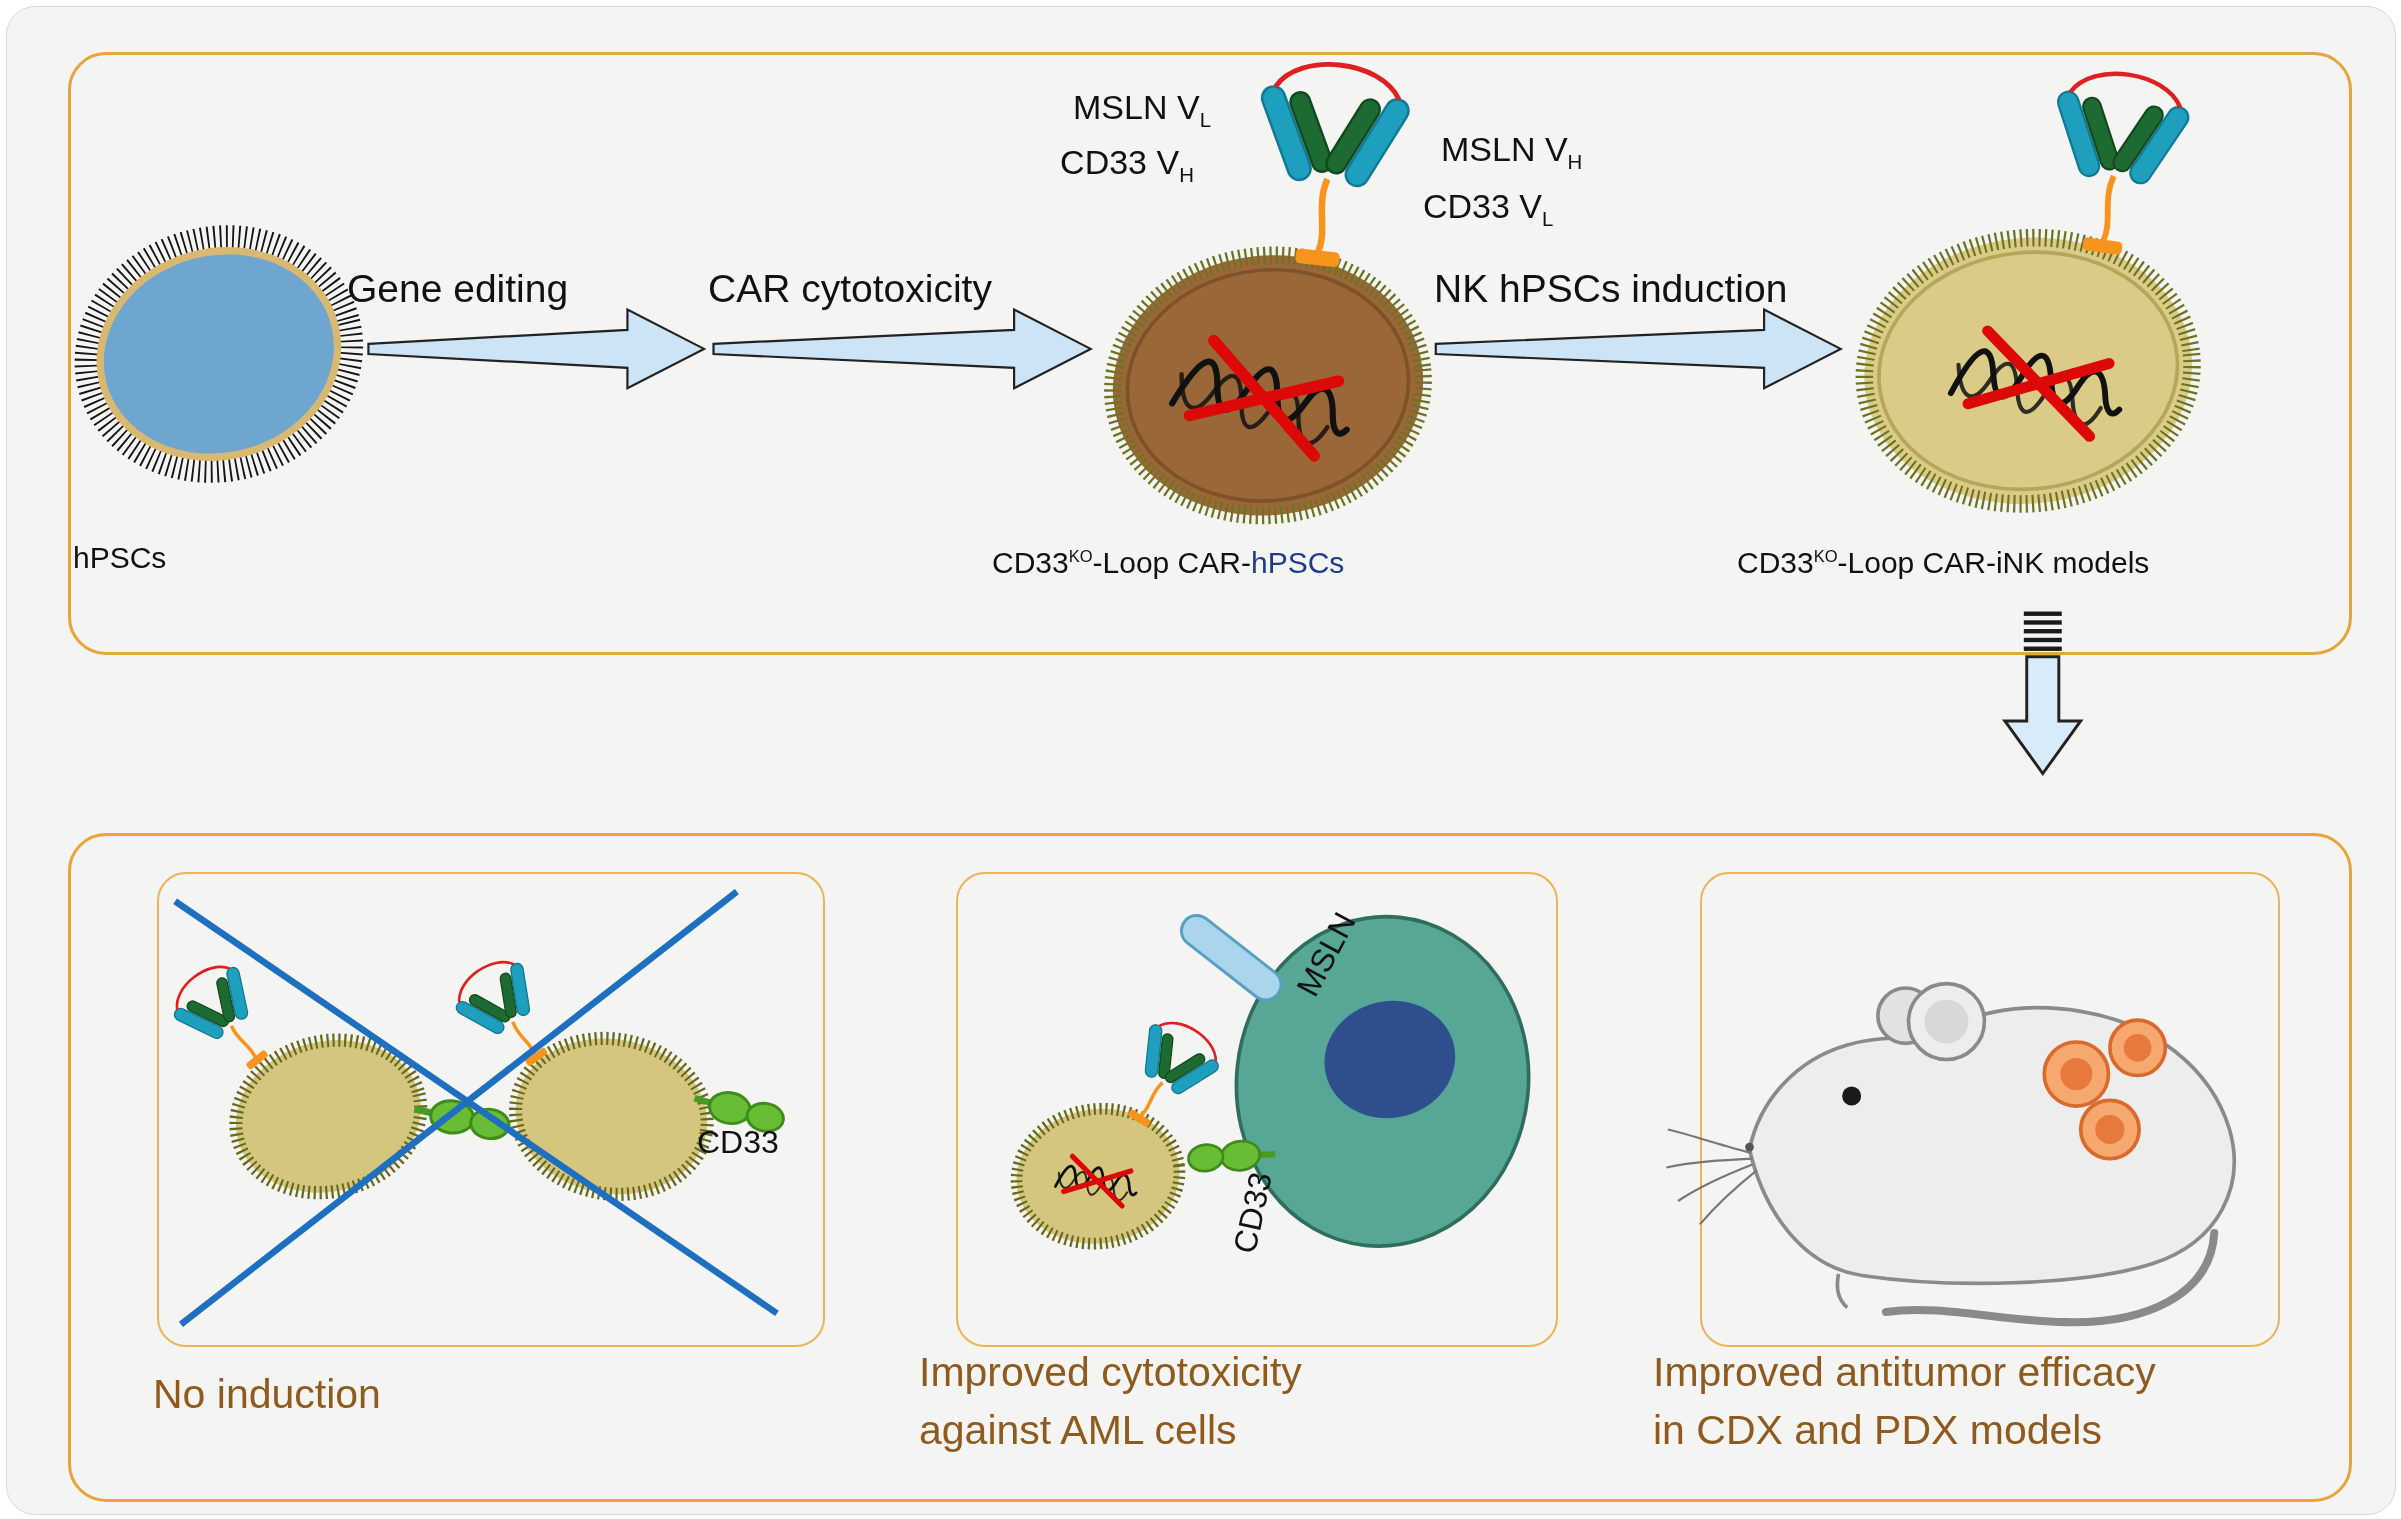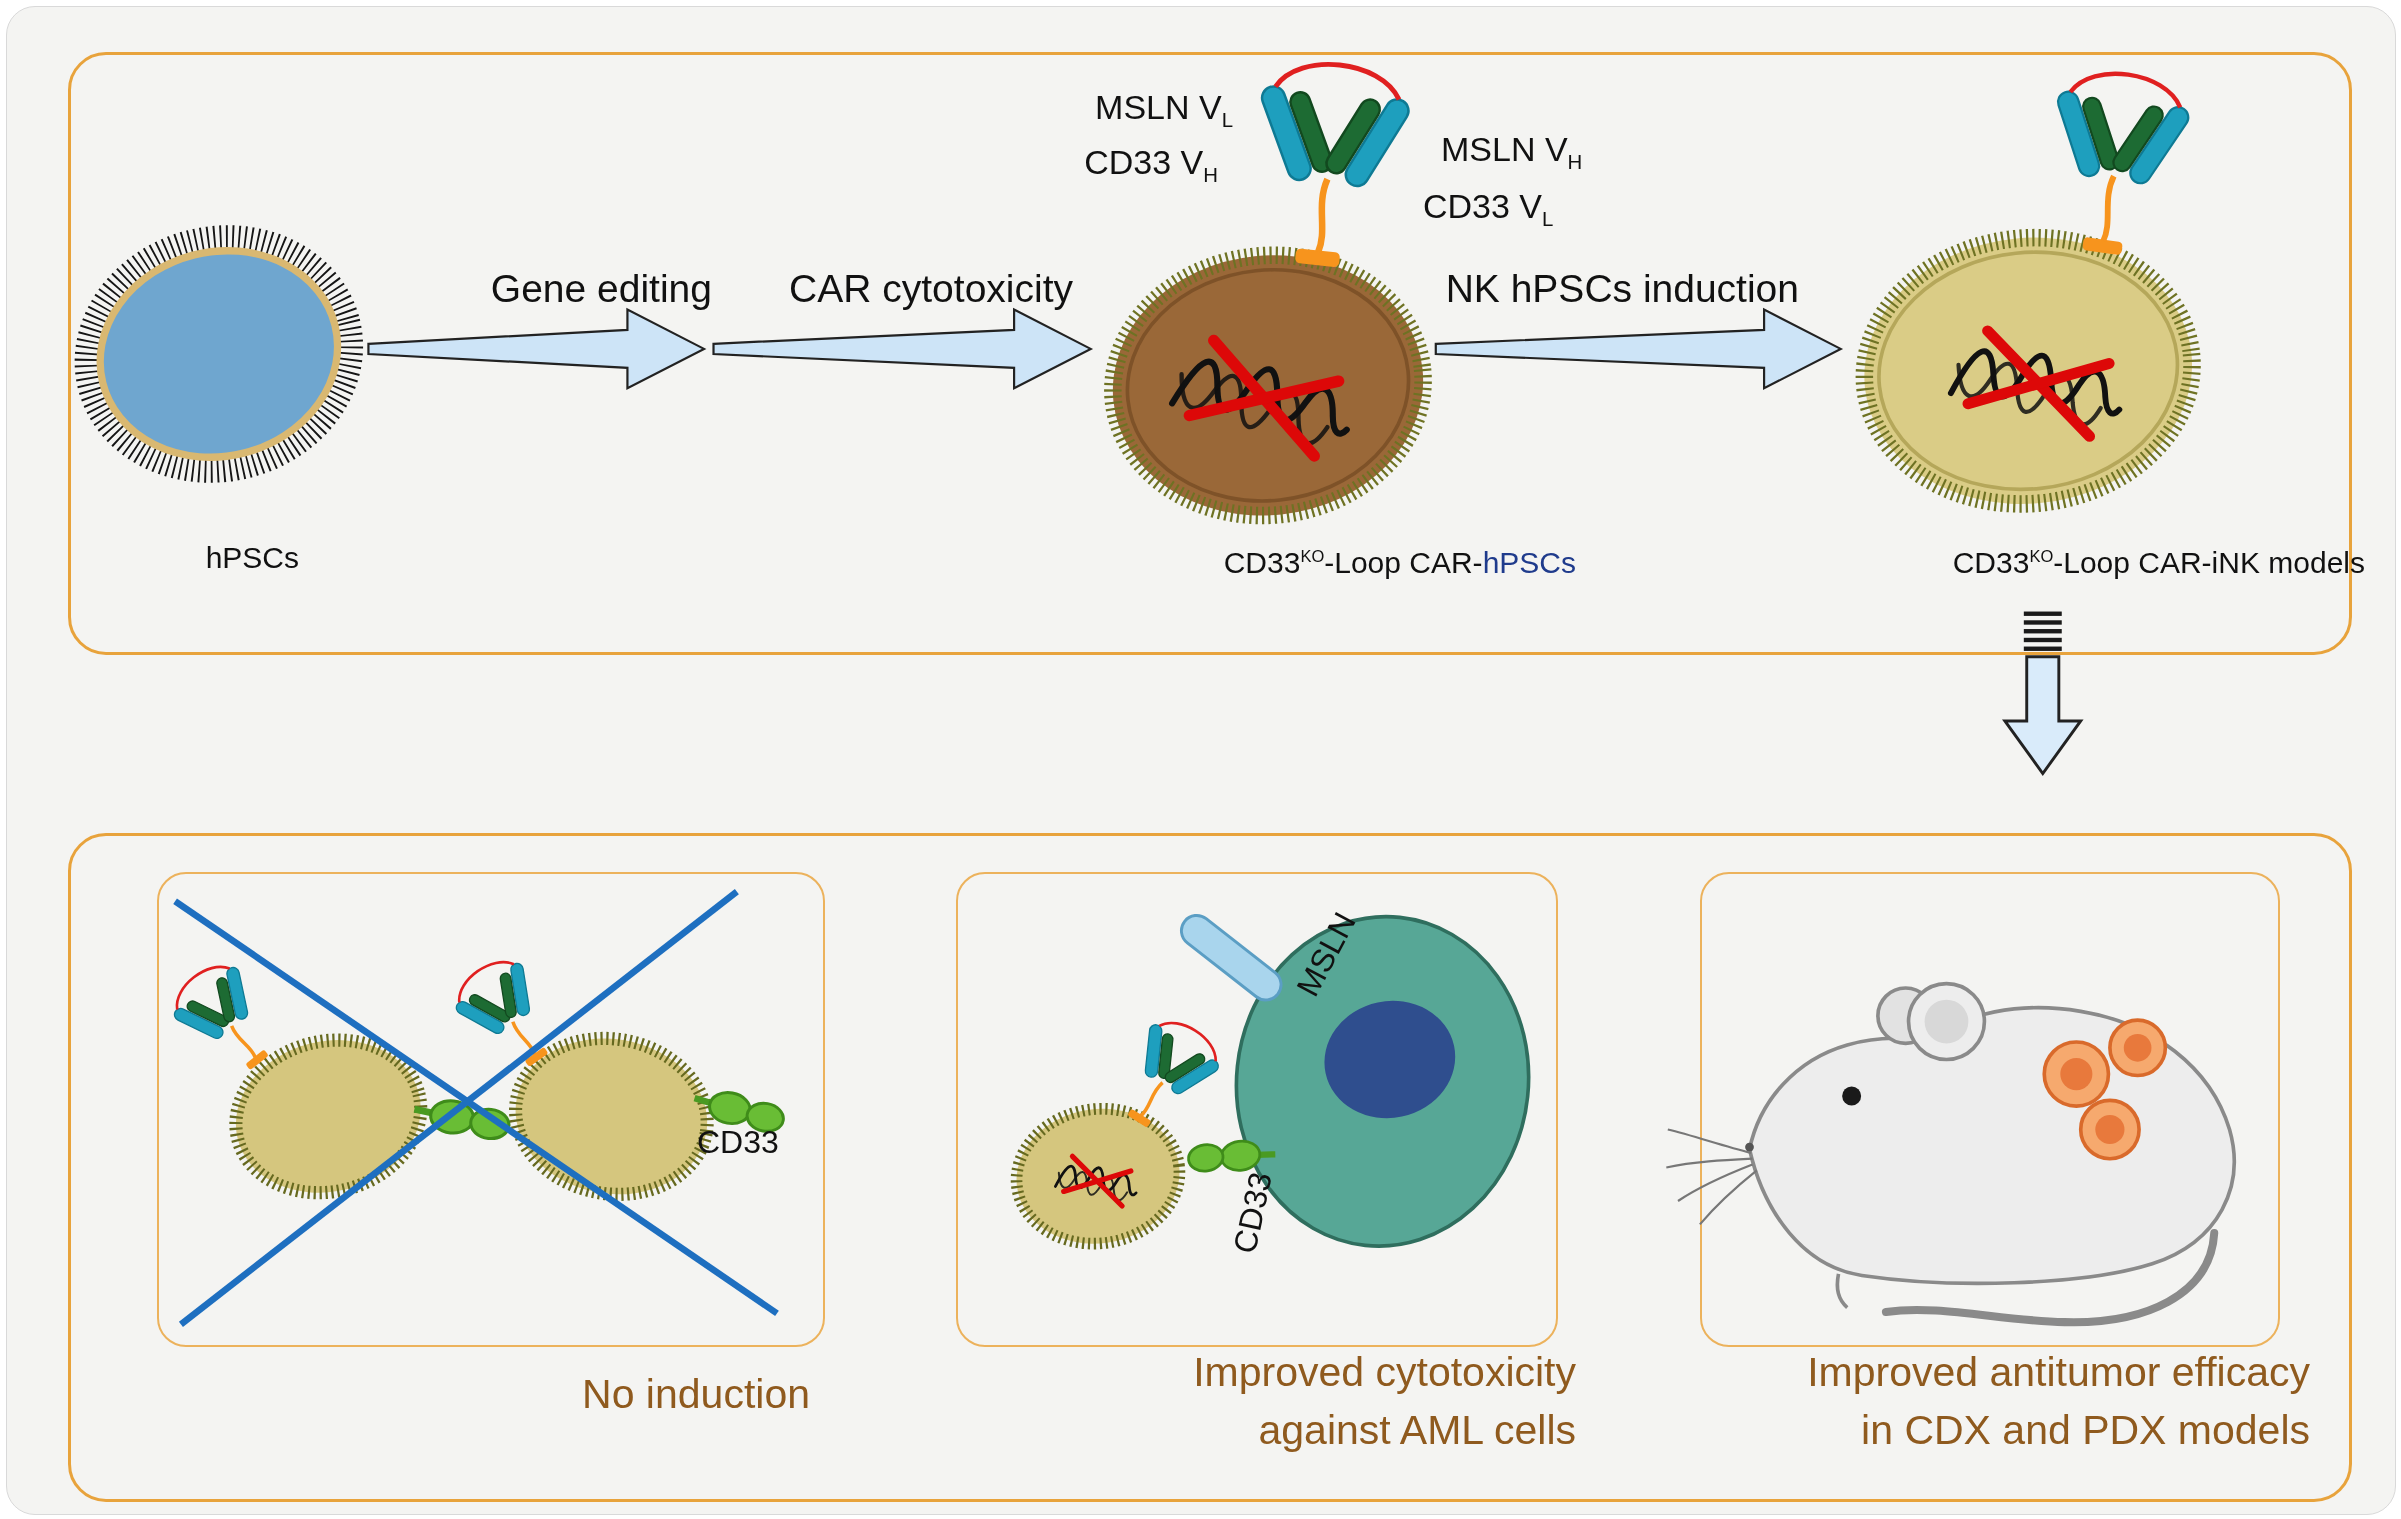--- a/index.html
+++ b/index.html
@@ -17,22 +17,22 @@
   .panel-top{left:61px;top:45px;width:2278px;height:597px;}
   .panel-bottom{left:61px;top:826px;width:2278px;height:663px;}
   .inner-box{
     position:absolute;border:2.9px solid #ECB25C;border-radius:29px;background:transparent;
   }
   .box1{left:150px;top:865px;width:664px;height:471px;}
   .box2{left:949px;top:865px;width:598px;height:471px;}
   .box3{left:1693px;top:865px;width:576px;height:471px;}
   svg.art{position:absolute;left:0;top:0;width:2401px;height:1520px;pointer-events:none;z-index:5;}
   .t{position:absolute;z-index:8;font-size:39px;line-height:1.12;color:#111;white-space:nowrap;}
-  .center{text-align:right;}
-  .right{text-align:right;}
+  .center{text-align:left;}
+  .right{text-align:center;}
   .cell-name{font-size:30px;}
   .domain{font-size:34px;}
   .domain sub{font-size:0.6em;}
   .cell-name sup{font-size:0.55em;}
   .navy{color:#1F3B8C;}
   .caption{font-size:41px;color:#8F5A1E;}
   .small-lab{font-size:32px;}
   .rot{transform-origin:0 50%;}
 </style>
 </head>

